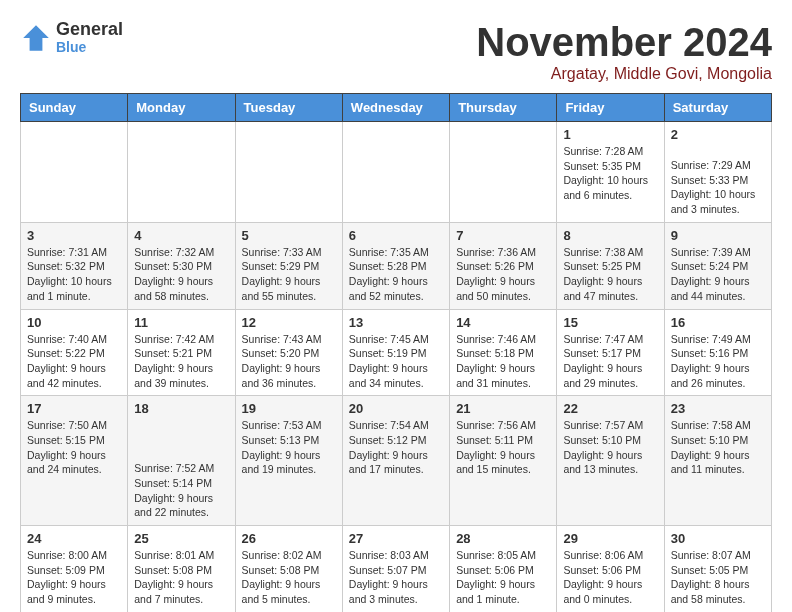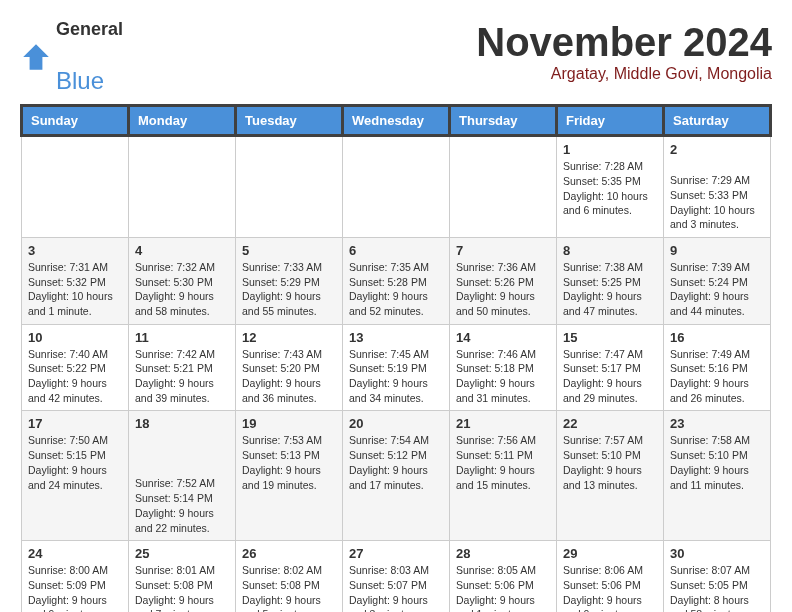--- a/index.html
+++ b/index.html
@@ -25,24 +25,23 @@
       flex-direction: column;
       line-height: 1.1;
     }
     .logo-general {
       font-size: 18px;
       font-weight: bold;
       color: #333;
       text-align: center;
     }
     .logo-blue {
-      font-size: 24px;
-      font-weight: normal;
+      font-size: 14px;
+      font-weight: bold;
       color: #4a90d9;
-      margin-top: 28px;
     }
     .logo-icon {
       width: 32px;
       height: 32px;
       margin-right: 4px;
     }
     .title-block {
       text-align: right;
     }
     .month-title {
@@ -58,21 +57,21 @@
       width: 100%;
       border-collapse: collapse;
     }
     .calendar th {
       background-color: #4a90d9;
       color: #fff;
       font-size: 13px;
       font-weight: bold;
       padding: 6px 8px;
       text-align: left;
-      border: 3px solid #404040;
+      border: 1px solid #404040;
     }
     .calendar td {
       border: 1px solid #ccc;
       vertical-align: top;
       padding: 5px 6px;
       font-size: 11px;
       color: #333;
       width: calc(100% / 7);
       min-height: 80px;
       background: #fff;

